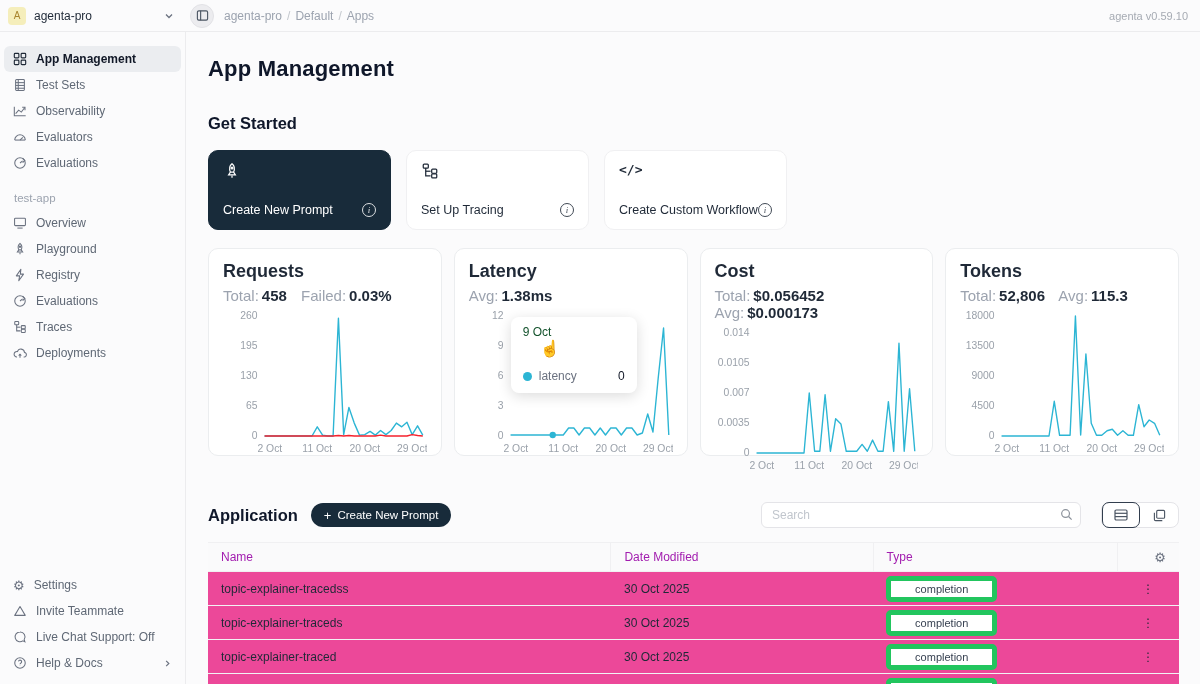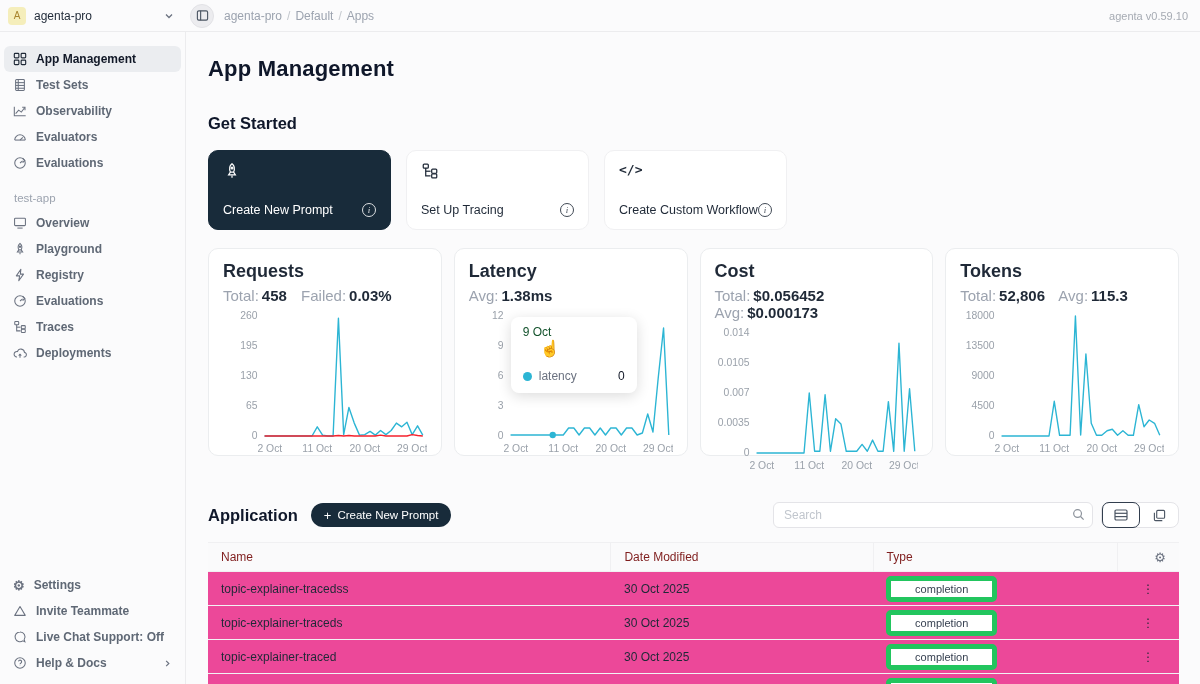--- a/index.html
+++ b/index.html
@@ -12,21 +12,21 @@
   .avatar { width:18px; height:18px; border-radius:4px; background:#f5eebb; color:#a8852f; font-size:10px; display:flex; align-items:center; justify-content:center; flex:none; }
   .ws-name { font-weight:500; color:#1f2937; }
   .chev { margin-left:auto; width:10px; height:10px; flex:none; }
   .collapse-btn { width:24px; height:24px; border-radius:50%; background:#ececef; display:flex; align-items:center; justify-content:center; margin-left:4px; cursor:pointer; border:1px solid #e2e2e6; }
   .breadcrumb { margin-left:10px; color:#9ca3af; display:flex; gap:5px; }
   .crumb + .crumb::before { content:"/"; margin-right:5px; color:#c3c7cd; }
   .version { margin-left:auto; padding-right:12px; color:#a6abb3; font-size:11px; }
 
   
   .sidebar { position:absolute; top:32px; left:0; bottom:0; width:186px; border-right:1px solid #ececee; background:#fbfbfc; display:flex; flex-direction:column; padding:14px 4px 8px; }
-  .nav-item { height:26px; display:flex; align-items:center; gap:9px; padding:0 9px; border-radius:6px; color:#5f6875; cursor:pointer;font-weight:bold; }
+  .nav-item { height:26px; display:flex; align-items:center; gap:9px; padding:0 9px; border-radius:6px; color:#5f6875; cursor:pointer; }
   .nav-item svg, .nav-item .glyph { flex:none; color:#6b7280; }
   .nav-item.selected { background:#ebedf0; color:#111827; font-weight:600; }
   .nav-item.selected svg { color:#1f2937; }
   .section-label { margin:16px 0 6px 10px; color:#9ca3af; font-size:11.5px; }
   .side-footer { margin-top:auto; }
   .glyph { font-size:13px; line-height:1; }
   .chev-right { margin-left:auto; }
 
   
   .main { position:absolute; top:32px; left:187px; right:0; bottom:0; padding:16px 21px 0; overflow:hidden; }
@@ -58,32 +58,32 @@
   .tt-row { display:flex; align-items:center; gap:7px; font-size:12px; color:#6b7280; }
   .tt-dot { width:9px; height:9px; border-radius:50%; background:#2cb5d4; flex:none; }
   .tt-val { margin-left:auto; color:#111827; font-weight:500; }
   .mouse-cursor { position:absolute; left:86px; top:90px; font-size:16px; color:#374151; z-index:4; }
   .mouse-cursor::before { content:"☝"; }
 
   
   .app-header { display:flex; align-items:center; }
   .btn-dark { margin-left:13px; background:#182b3a; color:#fff; border:none; border-radius:12px; height:24px; padding:0 13px; font-size:11.5px; display:flex; align-items:center; gap:6px; cursor:pointer; font-family:inherit; }
   .btn-dark .plus::before { content:"+"; font-size:13px; }
-  .app-tools { margin-left:auto; display:flex; gap:8px; align-items:flex-start; }
+  .app-tools { margin-left:auto; display:flex; gap:20px; align-items:flex-start; }
   .search-box { position:relative; width:320px; }
   .search-box input { width:100%; height:26px; border:1px solid #e4e4e8; border-radius:6px; background:#fff; padding:0 30px 0 10px; font-size:12px; color:#1f2937; font-family:inherit; outline:none; }
   .search-box input::placeholder { color:#c1c6cd; }
   .search-icon { position:absolute; right:8px; top:6px; }
   .seg-ctrl { height:26px; border:1px solid #e4e4e8; border-radius:8px; background:#fff; display:flex; }
   .seg { width:38px; height:26px; margin-top:-1px; display:flex; align-items:center; justify-content:center; cursor:pointer; color:#4b5563; }
   .seg.sel { border:1.5px solid #323e4e; border-radius:7px; }
 
   
   table.apps { width:100%; border-collapse:collapse; margin-top:14px; table-layout:fixed; }
-  .apps th { background:#fafafb; font-size:12px; font-weight:500; color:#7f1d1d; text-align:left; height:29px; padding:0 13px; border-top:1px solid #f0f0f2; border-bottom:1px solid #f0f0f2; }
+  .apps th { background:#fafafb; font-size:12px; font-weight:500; color:#a21caf; text-align:left; height:29px; padding:0 13px; border-top:1px solid #f0f0f2; border-bottom:1px solid #f0f0f2; }
   .apps th:not(:last-child) { border-right:1px solid #f0f0f2; }
   .apps td { height:34px; padding:0 13px; font-size:12px; color:#1f2937; border-bottom:1px solid #f2f2f4; background:#ec4899; }
   .apps tr { cursor:pointer; }
   .col-name { width:41.5%; } .col-date { width:27%; } .col-actions { width:62px; }
   .tag { display:inline-block; border:5px solid #22c55e; border-radius:5px; padding:2px 24px; font-size:11px; color:#374151; background:#fff; }
   .dots { color:#8c929b; text-align:center; font-size:13px; }
   .dots::before { content:"⋮"; }
   .gear-glyph { color:#6b7280; font-size:13px; float:right; cursor:pointer; }
   .gear-glyph::before { content:"⚙"; }
   .th-gear { text-align:right; }

